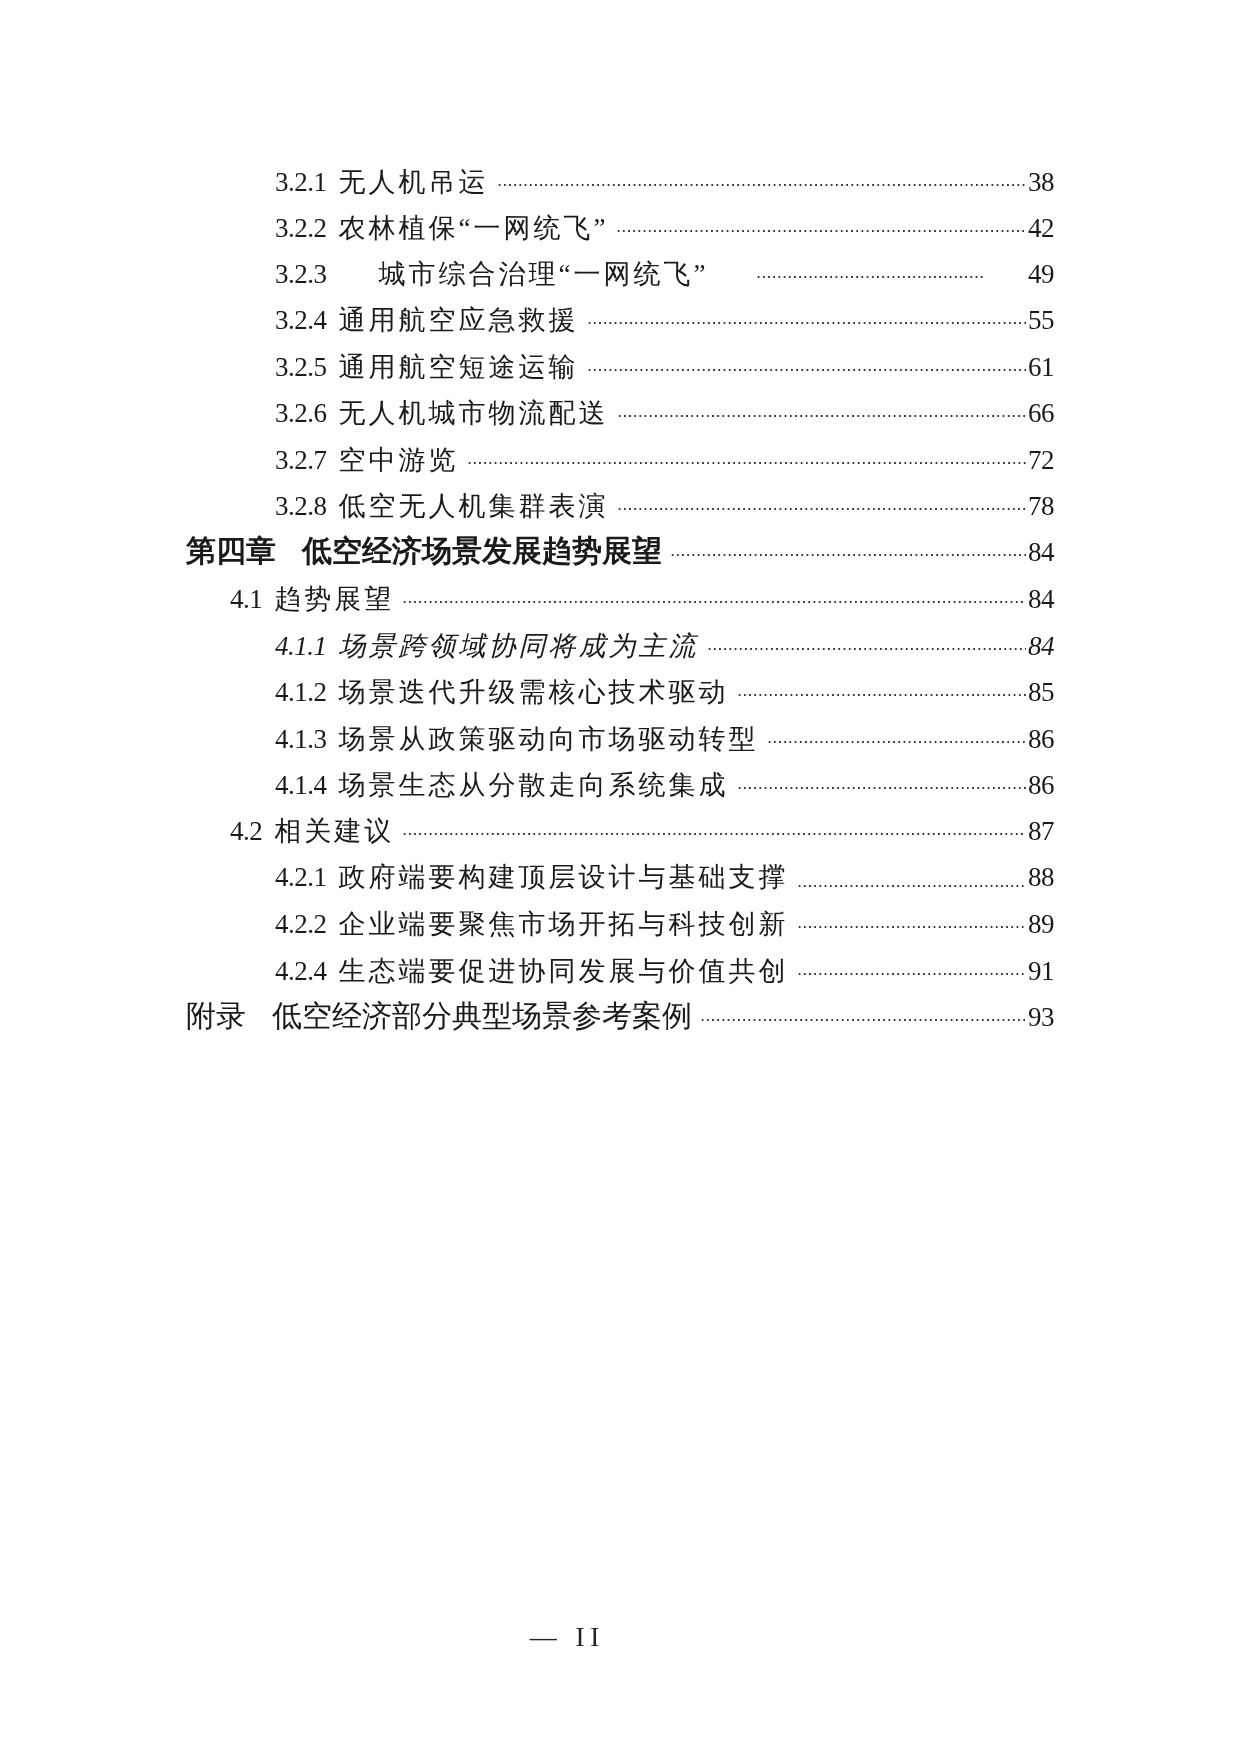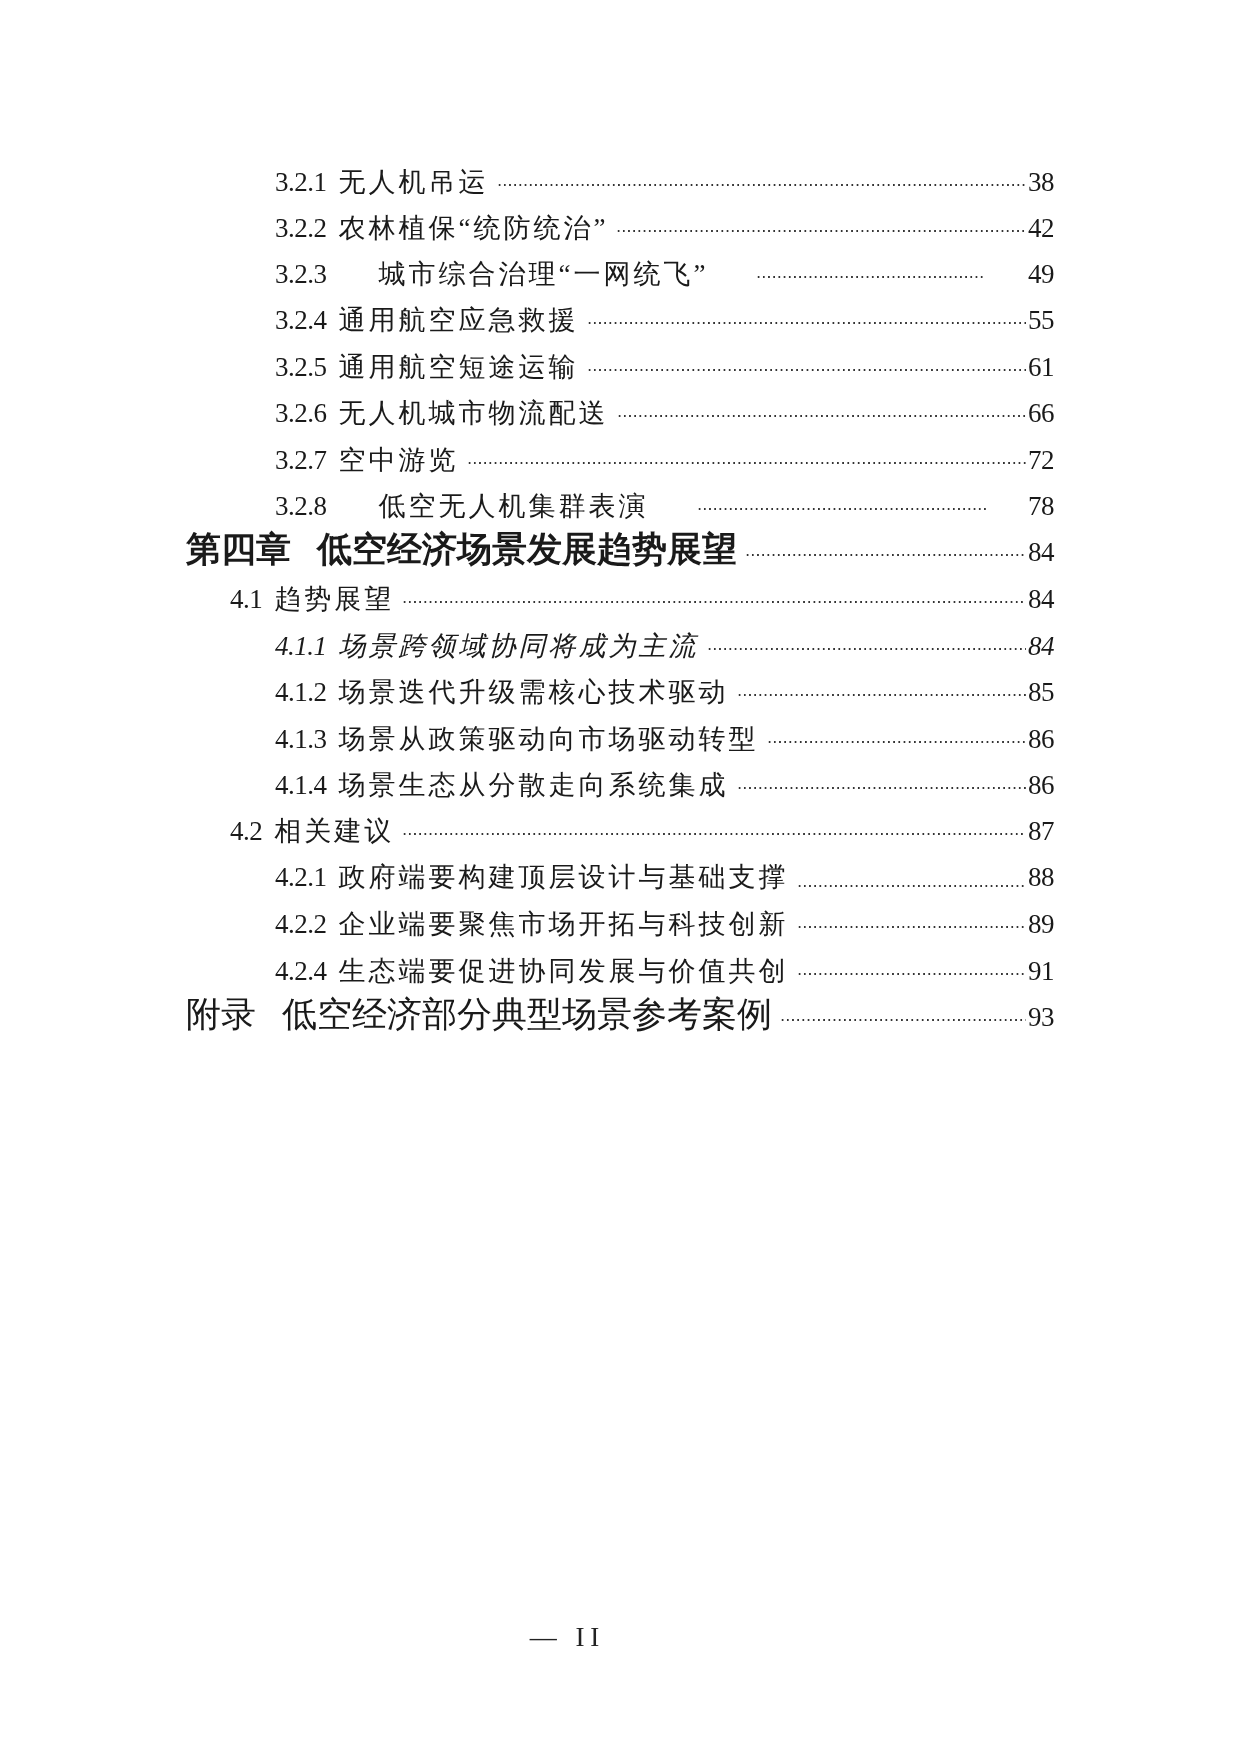--- a/index.html
+++ b/index.html
@@ -38,21 +38,21 @@
       letter-spacing: -0.5px;
     }
     .toc-row .title {
       letter-spacing: 3px;
     }
     .toc-row.level-0 .num,
     .toc-row.level-0 .title {
       font-family: "DejaVu Sans", "Liberation Sans", sans-serif;
       font-weight: bold;
       letter-spacing: 0px;
-      font-size: 35px;
+      font-size: 30px;
     }
     .toc-row.level-0 .num { margin-right: 26px; }
     .toc-row.appendix .num,
     .toc-row.appendix .title {
       font-weight: normal;
     }
     .toc-row .leader {
       flex: 1 1 auto;
       overflow: hidden;
       margin: 0 2px 0 8px;
@@ -92,21 +92,21 @@
 
   <div class="toc-row level-2" style="top:161px;">
     <span class="num">3.2.1</span>
     <span class="title">无人机吊运</span>
     <span class="leader"></span>
     <span class="page">38</span>
   </div>
 
   <div class="toc-row level-2" style="top:207px;">
     <span class="num">3.2.2</span>
-    <span class="title">农林植保“统防统治”</span>
+    <span class="title">农林植保“一网统飞”</span>
     <span class="leader"></span>
     <span class="page">42</span>
   </div>
 
   <div class="toc-row level-2" style="top:253px;gap:40px;">
     <span class="num">3.2.3</span>
     <span class="title">城市综合治理“一网统飞”</span>
     <span class="leader"></span>
     <span class="page">49</span>
   </div>
@@ -132,21 +132,21 @@
     <span class="page">66</span>
   </div>
 
   <div class="toc-row level-2" style="top:439px;">
     <span class="num">3.2.7</span>
     <span class="title">空中游览</span>
     <span class="leader"></span>
     <span class="page">72</span>
   </div>
 
-  <div class="toc-row level-2" style="top:485px;gap:40px;">
+  <div class="toc-row level-2" style="top:485px;">
     <span class="num">3.2.8</span>
     <span class="title">低空无人机集群表演</span>
     <span class="leader"></span>
     <span class="page">78</span>
   </div>
 
   <div class="toc-row level-0" style="top:531px;">
     <span class="num">第四章</span>
     <span class="title">低空经济场景发展趋势展望</span>
     <span class="leader"></span>

